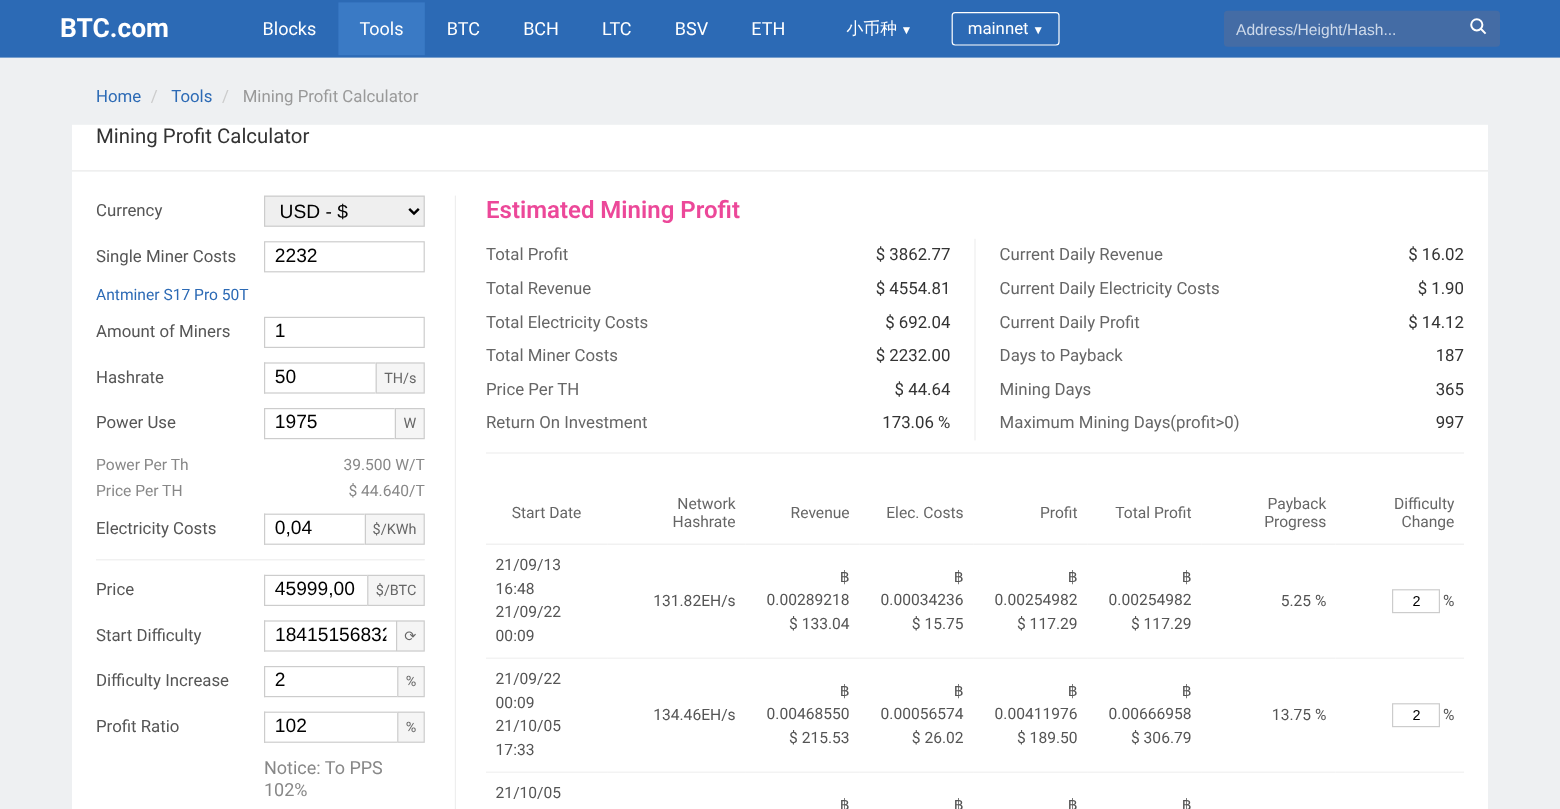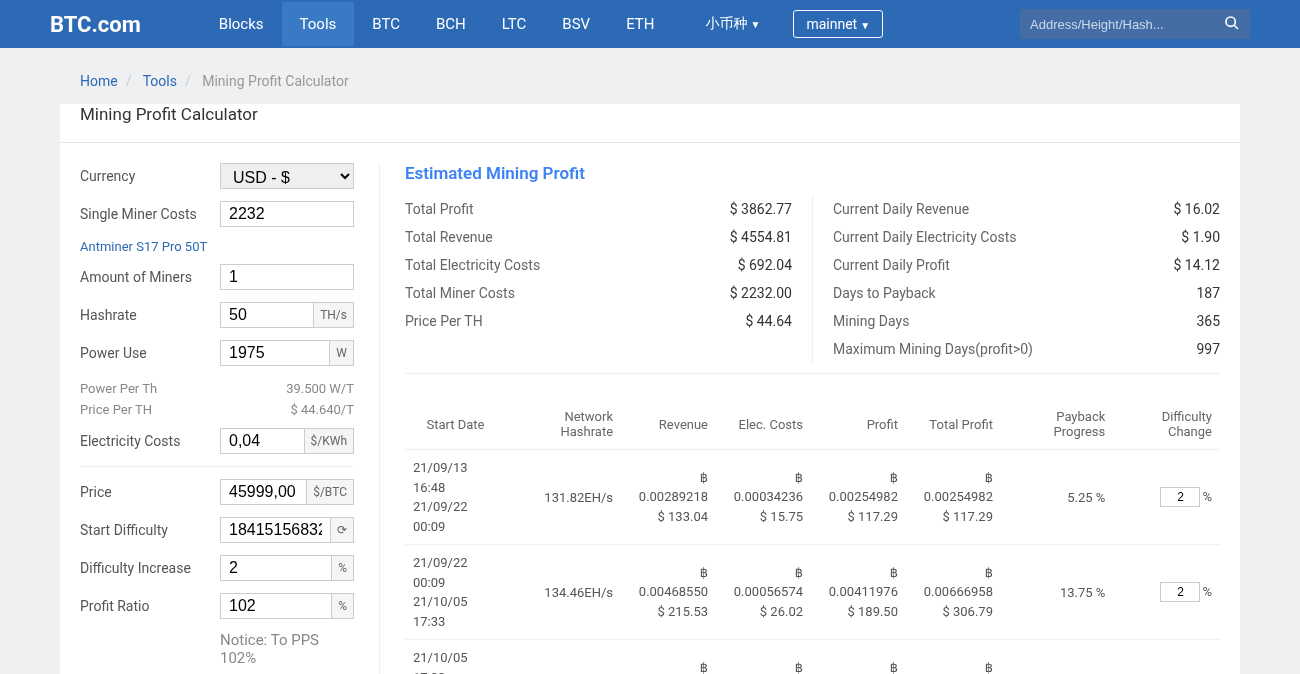--- a/index.html
+++ b/index.html
@@ -28,21 +28,21 @@
 .form-input-wrap{flex:1;display:flex;align-items:center}
 .form-input{width:100%;border:1px solid #ccc;padding:4px 8px;font-size:16px;height:26px}
 .form-input.with-unit{border-right:none}
 .unit{border:1px solid #ccc;background:#f5f5f5;padding:4px 6px;font-size:12px;height:26px;display:flex;align-items:center;color:#666;white-space:nowrap}
 select.form-input{height:26px}
 .sublink{margin-bottom:10px;color:#2c6ab5;font-size:13px;cursor:pointer}
 .info-row{display:flex;justify-content:space-between;padding:3px 0;color:#888;font-size:13px}
 .notice{margin-left:140px;margin-top:5px;margin-bottom:10px;color:#888;font-size:15px}
 .readonly{background:#f0f0f0}
 .divider{height:1px;background:#eee;margin:12px 0}
-.section-title{font-size:17px;font-weight:600;margin-bottom:12px;color:#3b82f6}
+.section-title{font-size:20px;font-weight:600;margin-bottom:12px;color:#ec4899}
 .profit-grid{display:flex;border-bottom:1px solid #eee;padding-bottom:10px;margin-bottom:25px}
 .profit-col{flex:1}
 .profit-col:first-child{border-right:1px solid #eee;padding-right:20px}
 .profit-col:last-child{padding-left:20px}
 .profit-row{display:flex;justify-content:space-between;padding:6px 0;color:#666}
 .profit-row .value{color:#333}
 .table{width:100%;border-collapse:collapse}
 .table th{text-align:right;padding:10px 8px;color:#666;font-weight:400;font-size:13px;border-bottom:1px solid #eee}
 .table th:first-child{text-align:center}
 .table td{text-align:right;padding:8px 8px;font-size:13px;color:#555;border-bottom:1px solid #f0f0f0;vertical-align:middle}
@@ -191,20 +191,24 @@
               <span class="value">$ 692.04</span>
             </div>
             <div class="profit-row">
               <span>Total Miner Costs</span>
               <span class="value">$ 2232.00</span>
             </div>
             <div class="profit-row">
               <span>Price Per TH</span>
               <span class="value">$ 44.64</span>
             </div>
+            <div class="profit-row">
+              <span>Return On Investment</span>
+              <span class="value">173.06 %</span>
+            </div>
           </div>
         <div class="profit-col" id="profit-right">
             <div class="profit-row">
               <span>Current Daily Revenue</span>
               <span class="value">$ 16.02</span>
             </div>
             <div class="profit-row">
               <span>Current Daily Electricity Costs</span>
               <span class="value">$ 1.90</span>
             </div>

